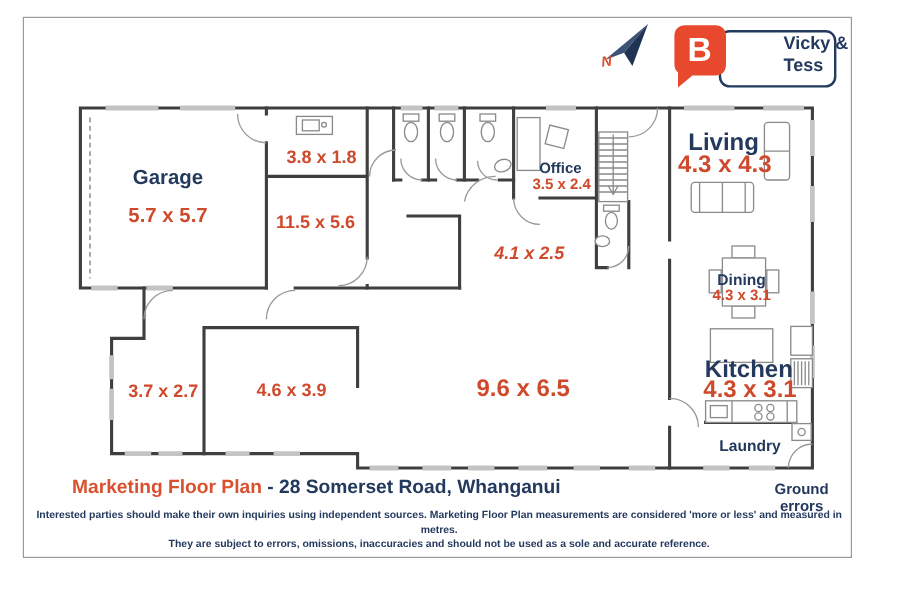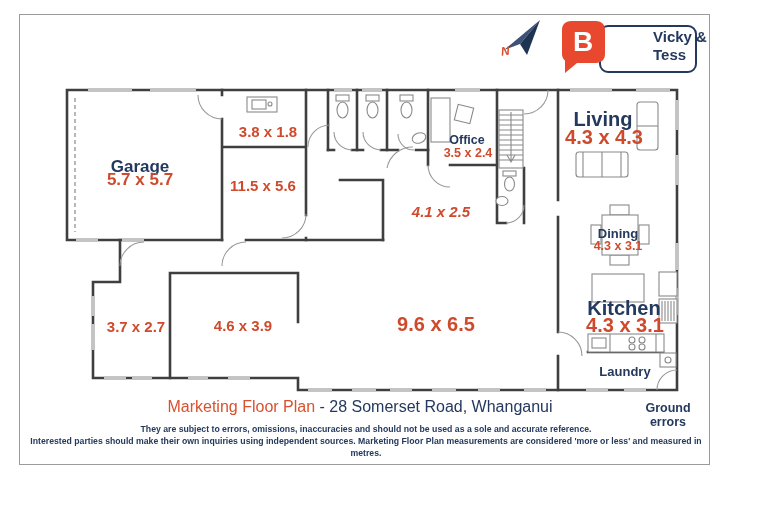--- a/index.html
+++ b/index.html
@@ -17,22 +17,22 @@
   
   #north-arrow{position:absolute;left:500px;top:19px;}
   #brand-frame{position:absolute;left:599px;top:25px;width:94px;height:44px;
                border:2.5px solid #24395e;border-radius:9px;background:#fff;}
   #brand-text{position:absolute;left:617px;top:28px;color:#24395e;font-weight:bold;
               font-size:15px;line-height:18px;margin-left:36px;}
   #logo-bubble{position:absolute;left:560px;top:20px;}
   #logo-letter{position:absolute;left:563px;top:26px;width:40px;text-align:center;
                color:#fff;font-weight:bold;font-size:28px;}
   
-  #plan-title{position:absolute;left:60px;top:398px;width:600px;text-align:center;
-              font-size:16px;font-weight:normal;color:#24395e;}
+  #plan-title{position:absolute;left:60px;top:398px;width:600px;text-align:left;
+              font-size:16px;font-weight:bold;color:#24395e;}
   #plan-title .accent{color:#d9512e;}
   #floor-label{position:absolute;left:626px;top:401px;width:84px;text-align:center;
                font-size:12.5px;font-weight:bold;color:#24395e;}
   #disclaimer{position:absolute;left:22px;top:423px;width:688px;text-align:center;
               font-size:8.7px;line-height:12px;font-weight:bold;color:#24395e;}
   #disclaimer .accent{color:#d9512e;}
 </style>
 </head>
 <body>
 
@@ -164,21 +164,21 @@
         <rect x="659" y="299" width="18" height="24"></rect>
         <path d="M662 301 V321 M665 301 V321 M668 301 V321 M671 301 V321 M674 301 V321"></path>
       </g>
       <g>
           <rect x="660" y="353" width="16" height="14"></rect>
           <circle cx="668" cy="360" r="3"></circle>
         </g>
     </g>
   </svg>
 
-  <div class="lbl room-name f17" style="left:140px;top:167px;text-align:center;">Garage</div>
+  <div class="lbl room-name f17" style="left:140px;top:149px;text-align:center;">Garage</div>
   <div class="lbl room-dims f17" style="left:140px;top:180px;">5.7 x 5.7</div>
   <div class="lbl room-dims f15" style="left:268px;top:132px;">3.8 x 1.8</div>
   <div class="lbl room-dims f15" style="left:263px;top:186px;">11.5 x 5.6</div>
   <div class="lbl room-name f12" style="left:467px;top:141px;text-align:center;">Office</div>
   <div class="lbl room-dims f12" style="left:468px;top:154px;">3.5 x 2.4</div>
   <div class="lbl room-name f16" style="left:603px;top:119px;">Living</div>
   <div class="lbl room-dims f16" style="left:604px;top:137px;">4.3 x 4.3</div>
   <div class="lbl room-dims f15" style="left:441px;top:212px;font-style:italic;">4.1 x 2.5</div>
   <div class="lbl room-name f13" style="left:618px;top:234px;">Dining</div>
   <div class="lbl room-dims f12" style="left:618px;top:247px;">4.3 x 3.1</div>
@@ -204,17 +204,17 @@
     <path d="M11 1 H36 C41.5 1 45 4.5 45 10 V34 C45 39.5 41.5 43 36 43 H17 L5 53 V40.5 C2.5 38.5 2 36 2 33 V10 C2 4.5 5.5 1 11 1 Z" fill="#e8492e"></path>
   </svg>
   <div id="logo-letter">B</div>
 
   <div id="plan-title">
     <span class="accent">Marketing Floor Plan</span><span> - 28 Somerset Road, Whanganui</span>
   </div>
   <div id="floor-label">Ground errors</div>
 
   <div id="disclaimer">
+    <div>Interested parties should make their own inquiries using independent sources. Marketing Floor Plan measurements are considered 'more or less' and measured in metres.</div>
     <div>They are subject to errors, omissions, inaccuracies and should not be used as a sole and accurate reference.</div>
-    <div>Interested parties should make their own inquiries using independent sources. Marketing Floor Plan measurements are considered 'more or less' and measured in metres.</div>
   </div>
 
 </div>
 
 </body></html>

